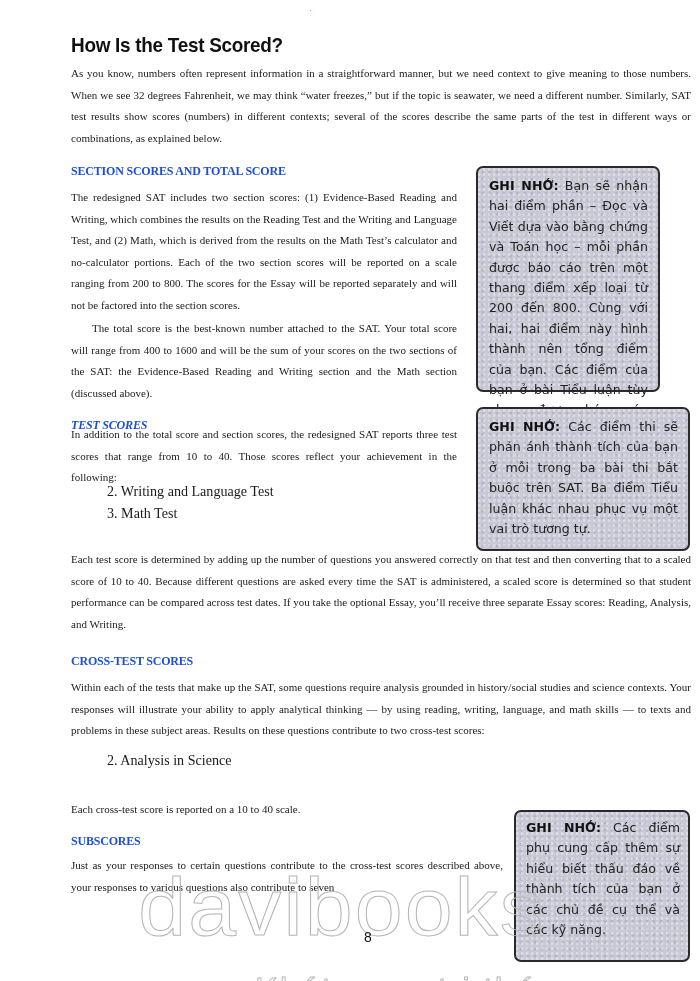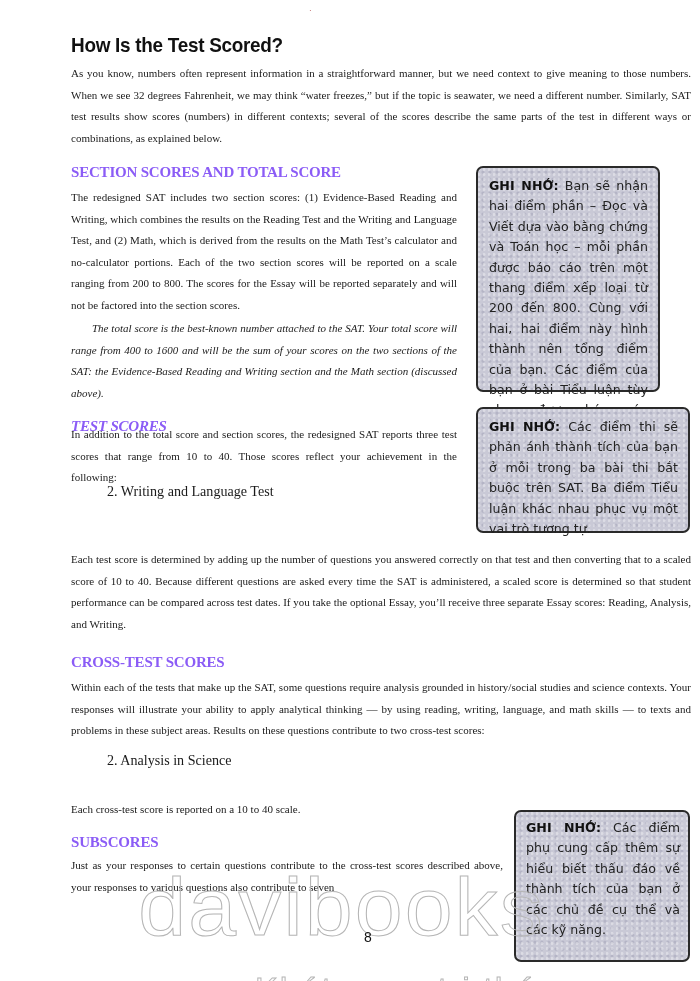--- a/index.html
+++ b/index.html
@@ -17,26 +17,26 @@
     font-weight: 900; font-size: 21px; letter-spacing: -0.3px;
     transform: scaleX(0.9); transform-origin: left;
     margin: 0; color: #111;
   }
   .para {
     position: absolute; margin: 0;
     font-size: 11px; line-height: 21.6px; text-align: justify;
   }
   .full { left: 71px; width: 620px; }
   .col { left: 71px; width: 386px; }
-  .para.indent { text-indent: 21px; font-style: italic; }
+  .para.indent { text-indent: 21px; }
   .heading {
     position: absolute; left: 71px; margin: 0;
     font-family: "Liberation Serif", "DejaVu Serif", serif;
-    font-weight: bold; font-size: 15px; letter-spacing: -0.2px;
-    color: #8b5cf6;
+    font-weight: bold; font-size: 12px; letter-spacing: -0.2px;
+    color: #1d4ed8;
   }
   .list { position: absolute; left: 107px; margin: 0; padding: 0; list-style: none;
     font-size: 14.1px; line-height: 21.6px; }
   .list li { margin: 0; }
   .callout {
     position: absolute;
     border: 2px solid #2a2a2a; border-radius: 7px;
     background:
       radial-gradient(circle at 20% 30%, rgba(255,255,255,0.35) 0 1px, transparent 2px),
       radial-gradient(circle at 70% 60%, rgba(120,120,150,0.25) 0 1px, transparent 2px),
@@ -81,23 +81,24 @@
 <p class="para col indent" style="top:318px;">The total score is the best-known number attached to the SAT. Your total score will range from 400 to 1600 and will be the sum of your scores on the two sections of the SAT: the Evidence-Based Reading and Writing section and the Math section (discussed above).</p>
 
 <div class="callout" style="left:476px; top:166px; width:184px; height:226px; padding:8px 10px 6px 11px;">
   <b>GHI NHỚ:</b><span> Bạn sẽ nhận hai điểm phần – Đọc và Viết dựa vào bằng chứng và Toán học – mỗi phần được báo cáo trên một thang điểm xếp loại từ 200 đến 800. Cùng với hai, hai điểm này hình thành nên tổng điểm của bạn. Các điểm của bạn ở bài Tiểu luận tùy chọn được báo cáo riêng.</span>
 </div>
 
 <h2 class="heading" style="top:418px;font-style:italic;">TEST SCORES</h2>
 <p class="para col" style="top:424px;">In addition to the total score and section scores, the redesigned SAT reports three test scores that range from 10 to 40. Those scores reflect your achievement in the following:</p>
 <ul class="list" style="top:481px;">
   <li>2. Writing and Language Test</li>
+  <li>3. Math Test</li>
 </ul>
 
-<div class="callout" style="left:476px; top:407px; width:214px; height:126px; padding:8px 10px 6px 11px;">
+<div class="callout" style="left:476px; top:407px; width:214px; height:144px; padding:8px 10px 6px 11px;">
   <b>GHI NHỚ:</b><span> Các điểm thi sẽ phản ánh thành tích của bạn ở mỗi trong ba bài thi bắt buộc trên SAT. Ba điểm Tiểu luận khác nhau phục vụ một vai trò tương tự.</span>
 </div>
 
 <p class="para full" style="top:549px;">Each test score is determined by adding up the number of questions you answered correctly on that test and then converting that to a scaled score of 10 to 40. Because different questions are asked every time the SAT is administered, a scaled score is determined so that student performance can be compared across test dates. If you take the optional Essay, you’ll receive three separate Essay scores: Reading, Analysis, and Writing.</p>
 
 <h2 class="heading" style="top:654px;font-family:Liberation Serif, serif;">CROSS-TEST SCORES</h2>
 <p class="para full" style="top:677px;">Within each of the tests that make up the SAT, some questions require analysis grounded in history/social studies and science contexts. Your responses will illustrate your ability to apply analytical thinking — by using reading, writing, language, and math skills — to texts and problems in these subject areas. Results on these questions contribute to two cross-test scores:</p>
 <ul class="list" style="top:750px;">
   <li>2. Analysis in Science</li>
 </ul>

